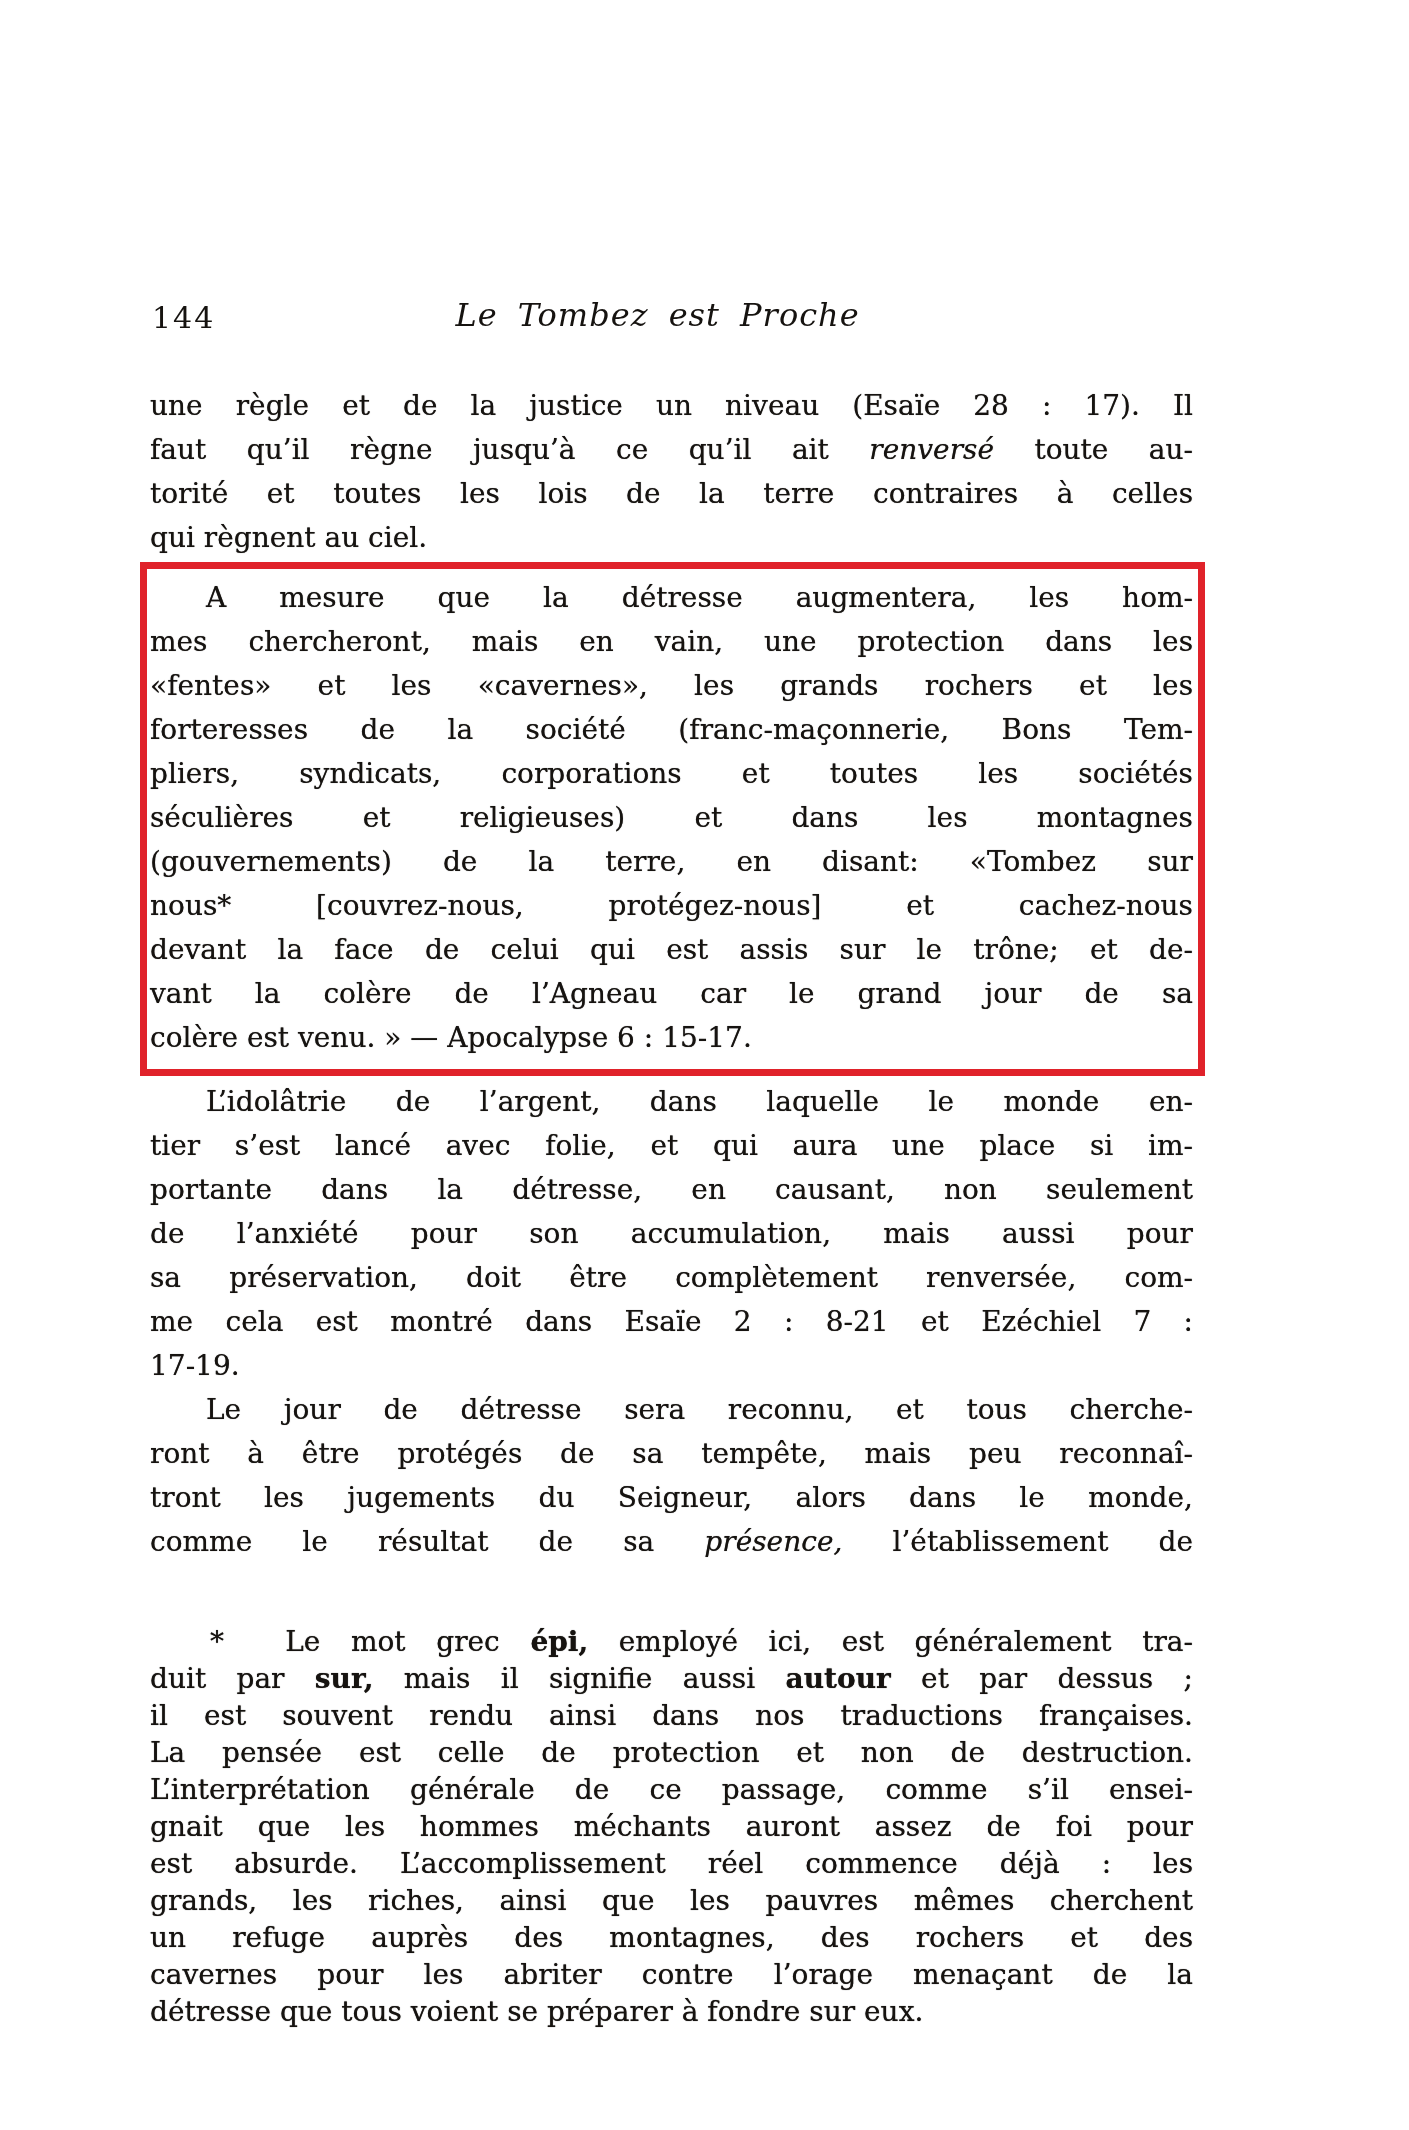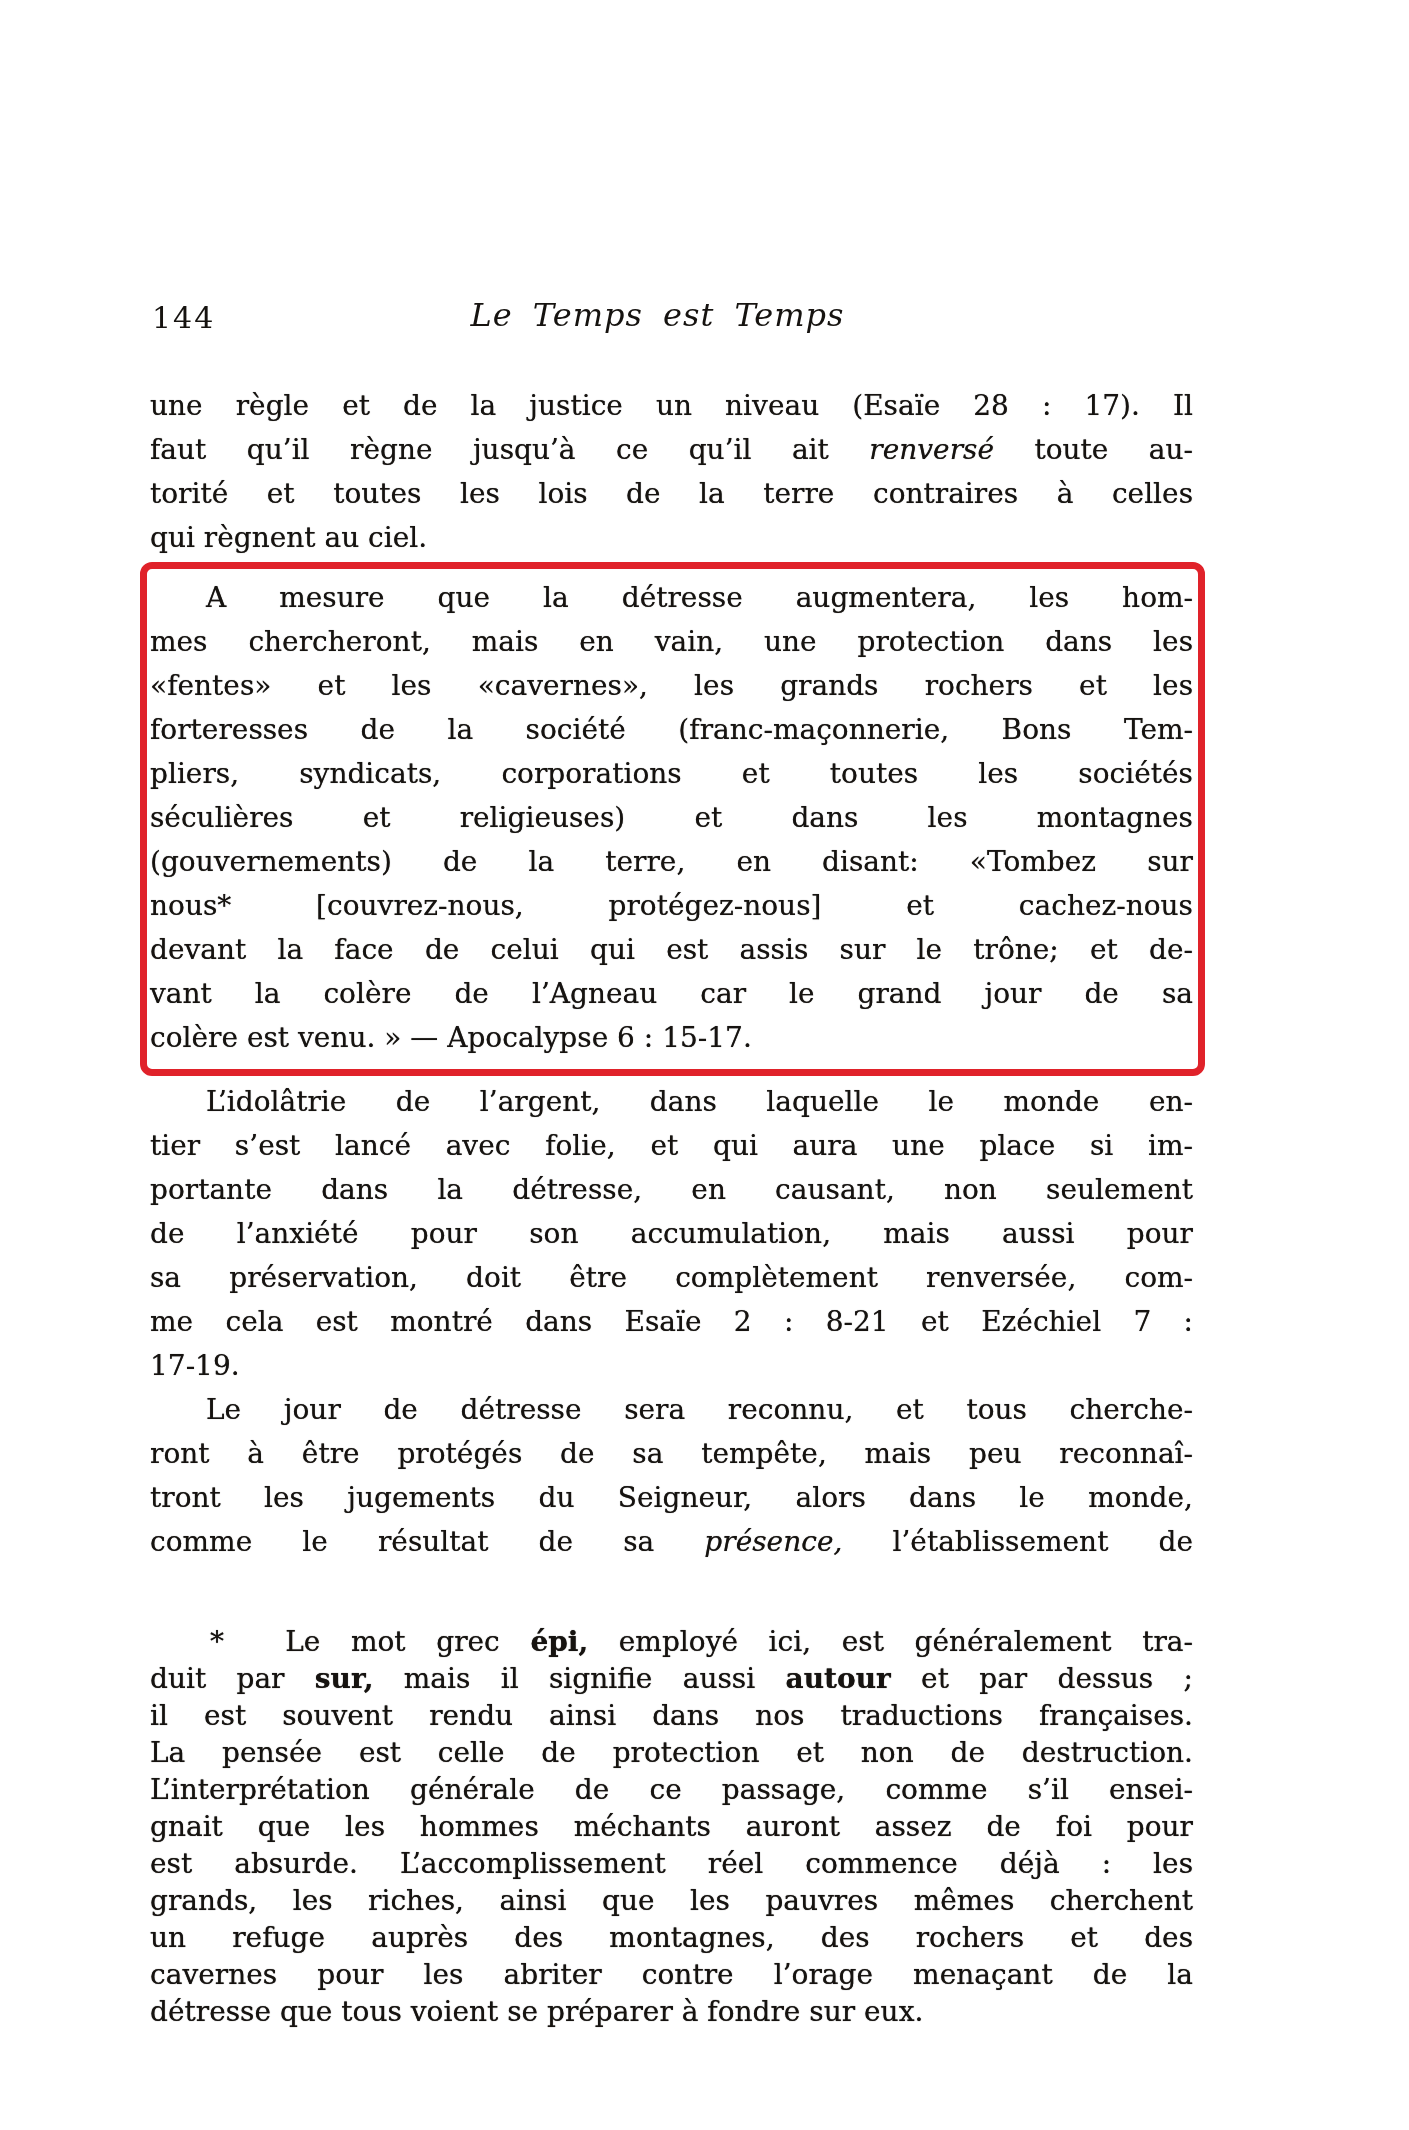--- a/index.html
+++ b/index.html
@@ -61,31 +61,31 @@
   .footnote .line.indent{ text-indent:60px; }
 </style>
 </head>
 <body>
 
 <div class="page">
   <div class="content">
 
     <div class="header">
       <span class="page-num">144</span>
-      <div class="page-title">Le Temps est Temps</div>
+      <div class="page-title">Le Tombez est Proche</div>
     </div>
 
     <div id="body-col">
         <div class="para">
           <div class="line"><span>une règle et de la justice un niveau (Esaïe 28 : 17). Il</span></div>
           <div class="line"><span>faut qu’il règne jusqu’à ce qu’il ait </span><span class="it">renversé</span><span> toute au-</span></div>
           <div class="line"><span>torité et toutes les lois de la terre contraires à celles</span></div>
           <div class="line last"><span>qui règnent au ciel.</span></div>
         </div>
-        <div class="highlight-box" style="border-color: rgb(224, 34, 42); border-radius: 12px;">
+        <div class="highlight-box" style="border-color: rgb(224, 34, 42);">
           <div class="para">
             <div class="line indent"><span>A mesure que la détresse augmentera, les hom-</span></div>
             <div class="line"><span>mes chercheront, mais en vain, une protection dans les</span></div>
             <div class="line"><span>«fentes» et les «cavernes», les grands rochers et les</span></div>
             <div class="line"><span>forteresses de la société (franc-maçonnerie, Bons Tem-</span></div>
             <div class="line"><span>pliers, syndicats, corporations et toutes les sociétés</span></div>
             <div class="line"><span>séculières et religieuses) et dans les montagnes</span></div>
             <div class="line"><span>(gouvernements) de la terre, en disant: «Tombez sur</span></div>
             <div class="line"><span>nous* [couvrez-nous, protégez-nous] et cachez-nous</span></div>
             <div class="line"><span>devant la face de celui qui est assis sur le trône; et de-</span></div>

